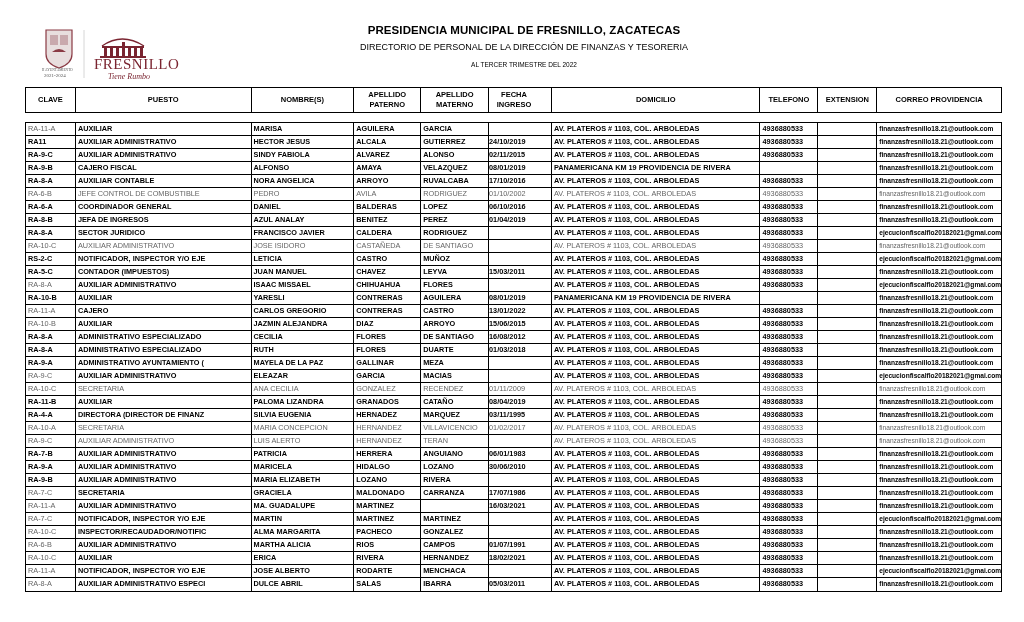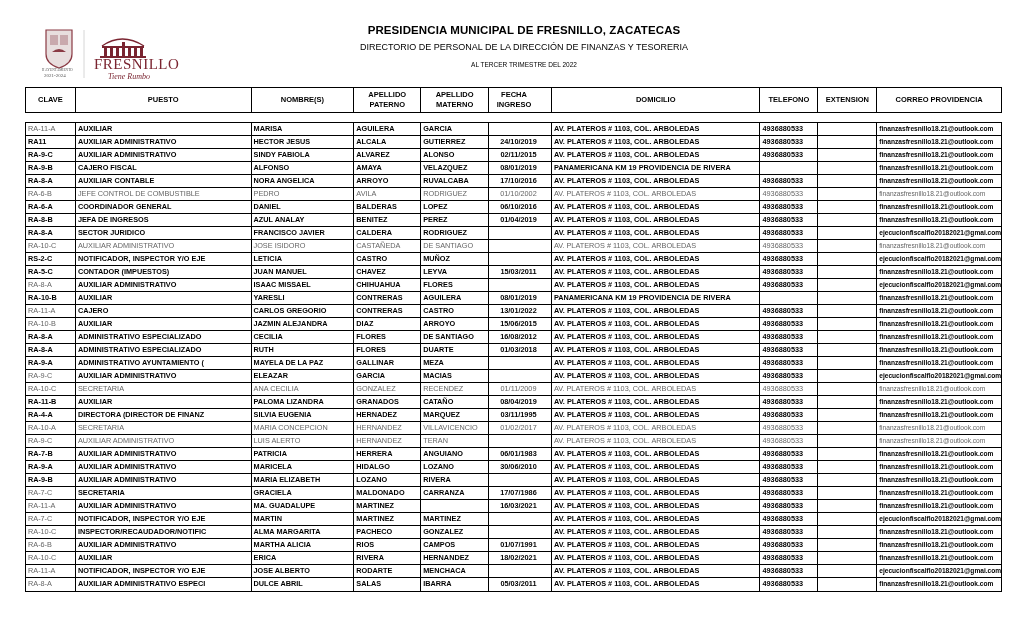--- a/index.html
+++ b/index.html
@@ -16,21 +16,21 @@
   .row { display:flex; height:13px; border-bottom:1px solid #000; box-sizing:border-box; }
   .row:last-child { border-bottom:none; }
   .row > div { border-right:1px solid #000; box-sizing:border-box; font-size:7.3px; line-height:12px; padding-left:2px; white-space:nowrap; overflow:hidden; font-weight:bold; }
   .row > div:last-child { border-right:none; }
   .row.gray > div { color:#666; font-weight:normal; }
   .c-clave { width:50px; }
   .c-puesto { width:176px; }
   .c-nombre { width:103px; }
   .c-ap { width:67px; }
   .c-am { width:68px; }
-  .c-fecha { width:63px; text-align:center; padding-right:3px; padding-left:0 !important; }
+  .c-fecha { width:63px; text-align:left; padding-right:3px; padding-left:0 !important; }
   .c-dom { width:209px; }
   .c-tel { width:58px; }
   .c-ext { width:59px; }
   .c-mail { width:124px; font-size:6.6px !important; }
   .clave-gray { color:#666 !important; font-weight:normal !important; }
 </style>
 </head>
 <body>
 
 <div class="logo">

